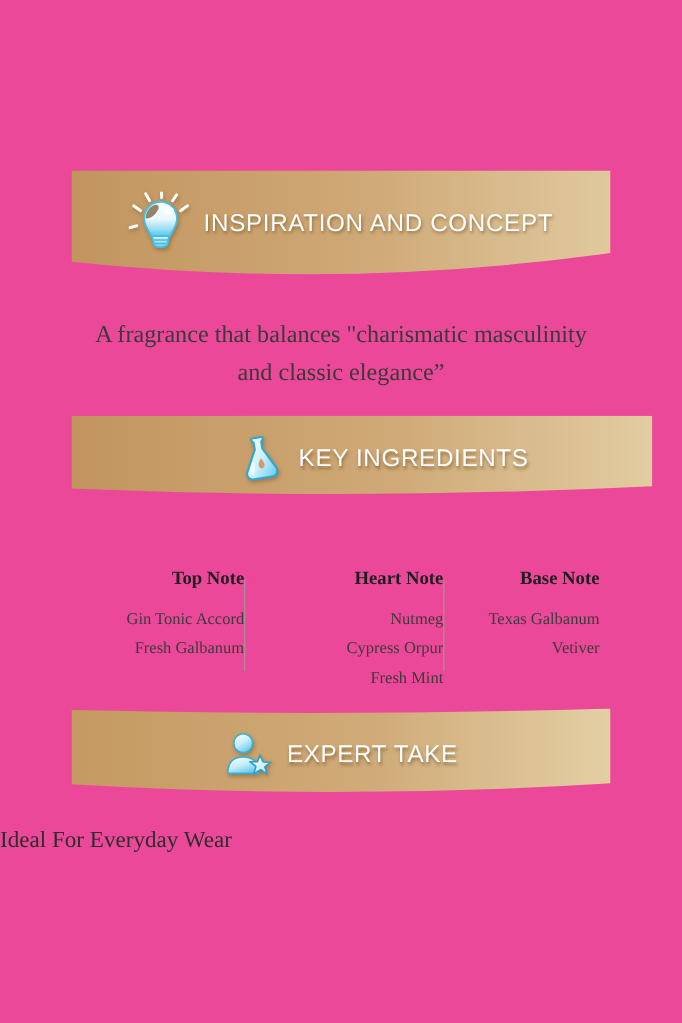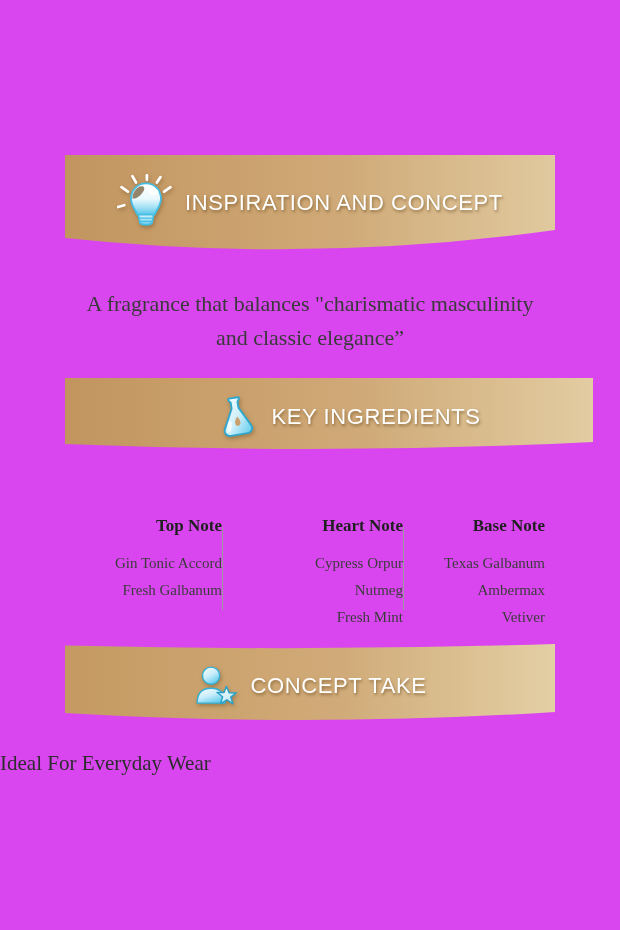--- a/index.html
+++ b/index.html
@@ -1,18 +1,18 @@
 <!DOCTYPE html>
 <html><head>
 <meta charset="utf-8">
 <style>
   html,body { margin:0; padding:0; background:#ffffff; }
   .page {
     position:relative; width:620px; height:930px; margin:0 auto;
-    background:#d946ef; overflow:hidden;
+    background:#ec4899; overflow:hidden;
     font-family:"Liberation Serif","DejaVu Serif",serif;
   }
 
   
   .banner { position:absolute; left:65px; width:490px; }
   .banner .bg { position:absolute; left:0; top:0; width:100%; height:100%; display:block; }
   .banner .content {
     position:relative; height:100%;
     display:flex; align-items:center; justify-content:center;
   }
@@ -141,28 +141,27 @@
   </div>
 
   <div class="notes">
     <div class="note-col c1">
       <div class="note-heading">Top Note</div>
       <div class="note-item">Gin Tonic Accord</div>
       <div class="note-item">Fresh Galbanum</div>
     </div>
     <div class="note-col c2">
       <div class="note-heading">Heart Note</div>
+      <div class="note-item">Nutmeg</div>
       <div class="note-item">Cypress Orpur</div>
-      <div class="note-item">Nutmeg</div>
       <div class="note-item">Fresh Mint</div>
     </div>
     <div class="note-col c3">
       <div class="note-heading">Base Note</div>
       <div class="note-item">Texas Galbanum</div>
-      <div class="note-item">Ambermax</div>
       <div class="note-item">Vetiver</div>
     </div>
   </div>
   <div class="note-divider" id="divider-1"></div>
   <div class="note-divider" id="divider-2"></div>
 
   <div class="banner" id="banner-expert">
     <svg class="bg" viewBox="0 0 490 84" preserveAspectRatio="none">
       <defs>
         <linearGradient id="grad3" x1="0" y1="0" x2="1" y2="0">
@@ -183,19 +182,19 @@
           </linearGradient>
           <linearGradient id="starGrad" x1="0" y1="0" x2="0.5" y2="1">
             <stop offset="0" stop-color="#ffffff"></stop>
               <stop offset="1" stop-color="#bfe9f6"></stop>
           </linearGradient>
         </defs>
         <circle cx="19" cy="11.5" r="9.5" fill="url(#personGrad)" stroke="#35b0d6" stroke-width="1.6"></circle>
         <path d="M3.5,42 C3.5,30.5 9.5,25.5 19,25.5 C28.5,25.5 34.5,30.5 34.5,42 Z" fill="url(#personGrad)" stroke="#35b0d6" stroke-width="1.6" stroke-linejoin="round"></path>
         <path d="M36,23.5 L39,30.5 L47,30.7 L40.8,35.3 L43.3,42.8 L36.6,38.3 L29.6,42.5 L31.8,35 L25.6,30.2 L33.4,30.3 Z" fill="url(#starGrad)" stroke="#2aa2c8" stroke-width="1.6" stroke-linejoin="round"></path>
       </svg>
-      <span class="banner-title">CONCEPT TAKE</span>
+      <span class="banner-title">EXPERT TAKE</span>
     </div>
   </div>
 
   <div class="conclusion">Ideal For Everyday Wear</div>
 
 </div>
 
 </body></html>

